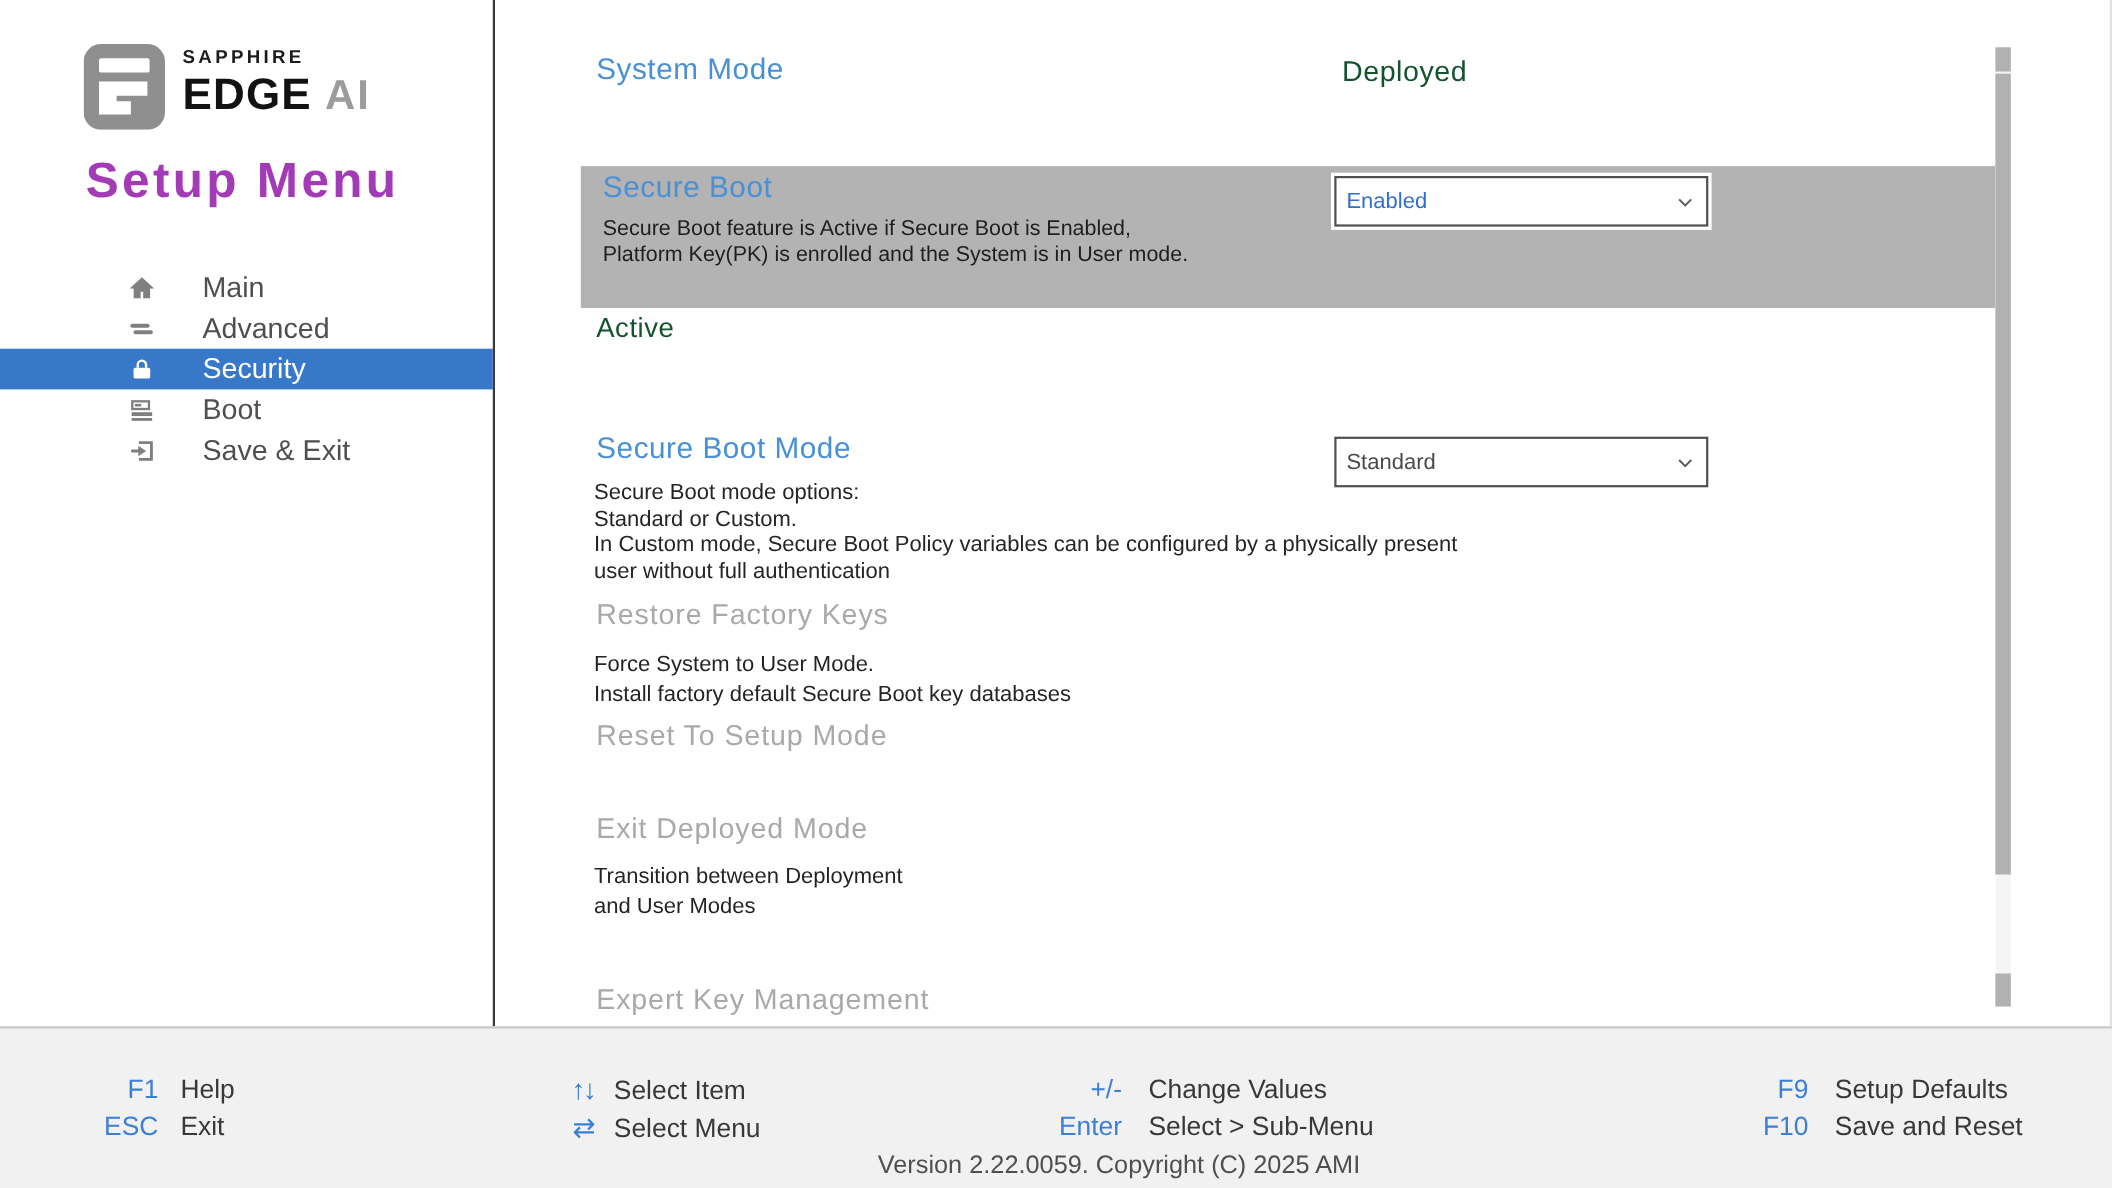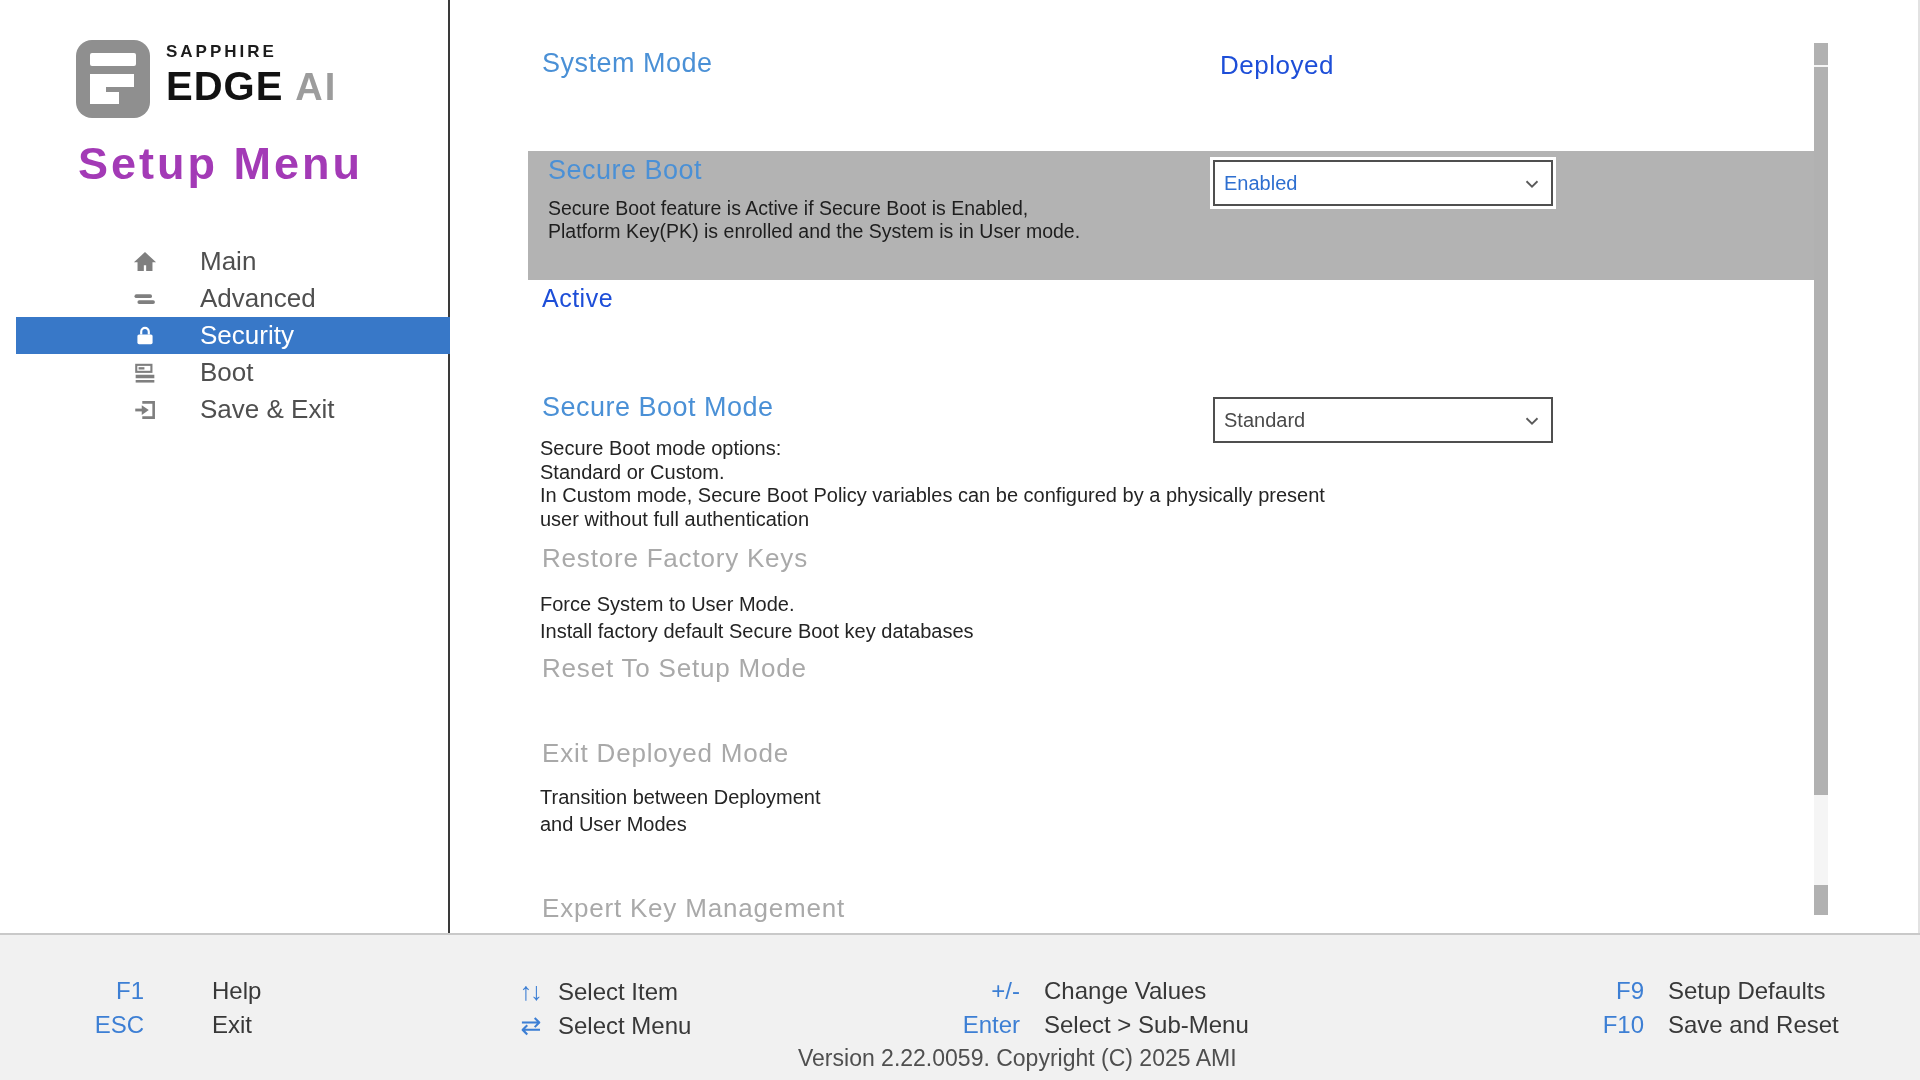--- a/index.html
+++ b/index.html
@@ -20,35 +20,35 @@
   }
   #logo-row { left:76px; top:38px; width:340px; height:82px; }
   #logo-mark { left:0; top:2px; }
   #logo-text { left:90px; top:4px; }
   .brand-top { display:block; font-size:17px; font-weight:700; letter-spacing:3px; color:#1c1c1c; }
   .brand-line { display:flex; align-items:baseline; margin-top:2px; }
   .brand-main { font-size:40px; font-weight:800; letter-spacing:1px; color:#121212; line-height:1.1; }
   .brand-suffix { font-size:38px; font-weight:700; letter-spacing:2px; color:#9c9c9c; margin-left:12px; line-height:1.1; }
   #setup-title { left:78px; top:138px; font-size:45px; font-weight:700; letter-spacing:3px; color:#a33ab6; }
 
-  #menu { left:16px; top:243px; width:448px; }
+  #menu { left:0; top:243px; width:448px; }
   .menu-item {
     height:37px; display:flex; align-items:center;
     font-size:26px; color:#4f4f4f; cursor:default;
   }
   .mi-icon { margin-left:112px; width:34px; display:flex; justify-content:center; align-items:center; color:#7f7f7f; }
   .mi-label { margin-left:38px; }
   .menu-item.selected { background:#3878c8; color:#ffffff; }
   .menu-item.selected .mi-icon { color:#ffffff; }
 
   
   #content { left:450px; top:0; width:1470px; height:933px; background:#ffffff; border-right:2px solid #e2e2e2; }
   .h-accent { font-size:27px; color:#4a90d6; letter-spacing:0.5px; white-space:nowrap; }
   .h-disabled { font-size:26px; color:#a9a9a9; letter-spacing:0.8px; white-space:nowrap; }
-  .value-text { font-size:26px; color:#1d4ed8; letter-spacing:0.5px; white-space:nowrap; }
+  .value-text { font-size:26px; color:#14532d; letter-spacing:0.5px; white-space:nowrap; }
   .desc { color:#242424; white-space:nowrap; }
   .desc div { white-space:nowrap; }
 
   #system-mode-label { left:92px; top:48px; }
   #system-mode-value { left:770px; top:50px; }
 
   #secure-boot-band { left:78px; top:151px; width:1286px; height:129px; background:#b3b3b3; }
   #secure-boot-label { left:20px; top:4px; }
   #secure-boot-desc { left:20px; top:46px; font-size:19.5px; line-height:23px; color:#1e1e1e; }
 
@@ -91,21 +91,21 @@
   #footer {
     left:0; top:933px; width:1920px; height:147px;
     background:#f1f1f1; border-top:2px solid #c9c9c9;
   }
   .hint { position:absolute; display:flex; align-items:baseline; font-size:24px; }
   .hint.r1 { top:42px; }
   .hint.r2 { top:76px; }
   .hkey { color:#3d7fd4; display:inline-block; text-align:right; white-space:nowrap; }
   .hicon { color:#3d7fd4; display:inline-block; text-align:center; font-size:25px; letter-spacing:-2px; white-space:nowrap; }
   .hlabel { color:#383838; white-space:nowrap; }
-  .col-a { left:0;gap:48px; }   .col-a .hkey { width:144px; } .col-a .hlabel { margin-left:20px; }
+  .col-a { left:0; }   .col-a .hkey { width:144px; } .col-a .hlabel { margin-left:20px; }
   .col-b { left:512px; } .col-b .hicon { width:36px; } .col-b .hlabel { margin-left:10px; }
   .col-c { left:880px; } .col-c .hkey { width:140px; } .col-c .hlabel { margin-left:24px; }
   .col-d { left:1504px; } .col-d .hkey { width:140px; } .col-d .hlabel { margin-left:24px; }
   #footer-version { left:798px; top:110px; font-size:23px; color:#4f4f4f; white-space:nowrap; }
 </style>
 </head>
 <body>
 
 <div id="sidebar" class="abs">
 

